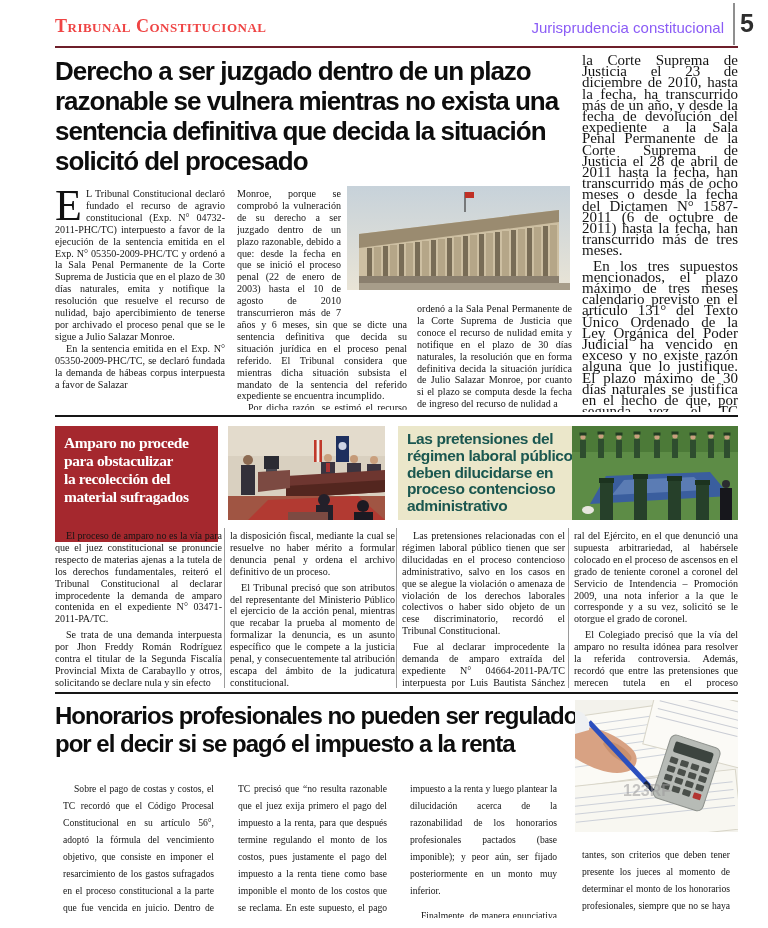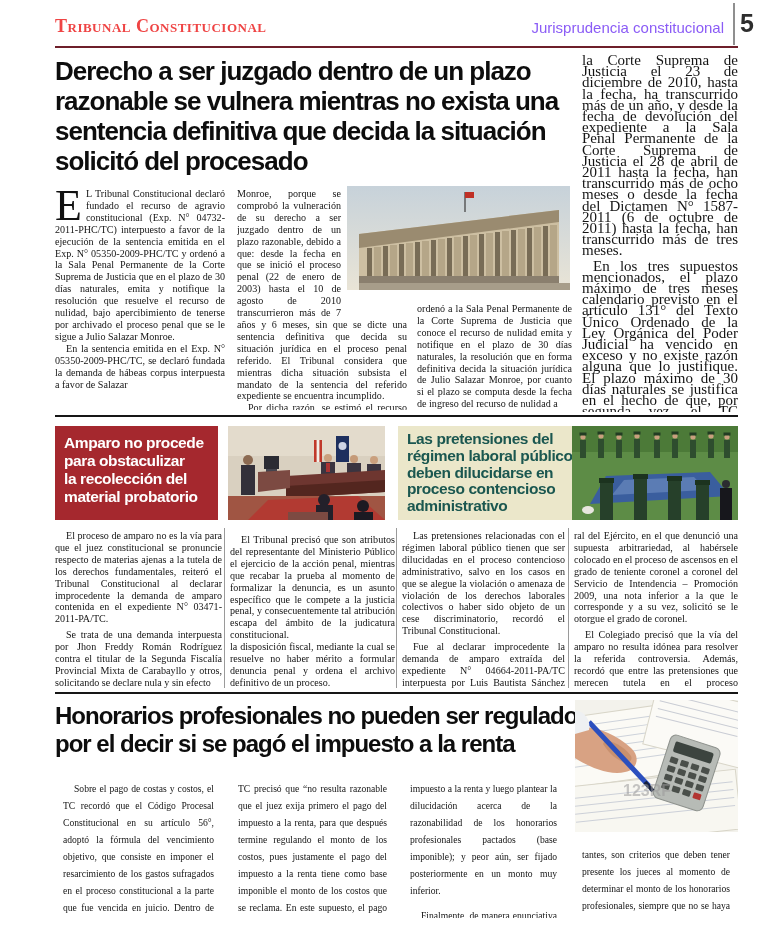--- a/index.html
+++ b/index.html
@@ -49,22 +49,22 @@
   .img-spacer{float:right;width:66px;height:122px;}
 
   
   .rule{left:55px;width:683px;height:2px;background:#161616;}
   .vdiv{width:1px;top:528px;height:160px;background:#9a9a9a;}
 
   
   .titlebox{position:absolute;box-sizing:border-box;}
   .titlebox span{display:block;white-space:nowrap;}
   .box-red{
-    left:55px;top:426px;width:163px;height:94px;background:#a5282e;
-    padding:8px 9px;font-family:Liberation Sans, sans-serif;font-weight:700;
+    left:55px;top:426px;width:163px;height:116px;background:#a5282e;
+    padding:8px 9px;font-family:Liberation Serif, serif;font-weight:700;
     font-size:15.5px;line-height:18px;letter-spacing:-.4px;color:#ffffff;
   }
   .box-teal{
     left:398px;top:426px;width:183px;height:94px;background:#ebe7ca;
     padding:5px 9px;font-family:"Liberation Sans", sans-serif;font-weight:700;
     font-size:15.5px;line-height:16.8px;letter-spacing:-.4px;color:#1b5750;
   }
 
   .photo{position:absolute;overflow:hidden;}
   .photo svg{display:block;}
@@ -150,21 +150,21 @@
   <p class="bt-sm">la Corte Suprema de Justicia el 23 de diciembre de 2010, hasta la fecha, ha transcurrido más de un año, y desde la fecha de devolución del expediente a la Sala Penal Permanente de la Corte Suprema de Justicia el 28 de abril de 2011 hasta la fecha, han transcurrido más de ocho meses o desde la fecha del Dictamen N° 1587-2011 (6 de octubre de 2011) hasta la fecha, han transcurrido más de tres meses.</p>
   <p class="bt-sm ind psp">En los tres supuestos mencionados, el plazo máximo de tres meses calendario previsto en el artículo 131° del Texto Único Ordenado de la Ley Orgánica del Poder Judicial ha vencido en exceso y no existe razón alguna que lo justifique. El plazo máximo de 30 días naturales se justifica en el hecho de que, por segunda vez, el TC controla la razonabilidad del plazo del proceso penal que se le sigue a Salazar Monroe y porque desde la fecha en que se inició el proceso penal hasta la fecha, transcurrieron más de 9 años, sin que haya obtenido una sentencia definitiva que decida su situación jurídica.</p>
 </div>
 
 <div class="abs rule" style="top:415px;"></div>
 
 <div class="titlebox box-red">
   <span>Amparo no procede</span>
   <span>para obstaculizar</span>
   <span>la recolección del</span>
-  <span>material probatorio</span>
+  <span>material sufragados</span>
 </div>
 
 <div class="photo" style="left:228px;top:426px;width:157px;height:94px;">
   <svg width="157" height="94" viewBox="0 0 157 94">
     <rect width="157" height="94" fill="#d9d0c0"></rect>
     <rect width="157" height="30" fill="#e3dbcc"></rect>
     <rect x="86" y="14" width="8" height="22" fill="#c0392b"></rect>
     <rect x="88.6" y="14" width="2.8" height="22" fill="#f2efe9"></rect>
     <rect x="108" y="10" width="13" height="26" fill="#1d2f5e"></rect>
     <circle cx="114.5" cy="20" r="4" fill="#cfd4e4"></circle>
@@ -263,22 +263,22 @@
 
 <div class="abs vdiv" style="left:224px;"></div>
 <div class="abs vdiv" style="left:396px;"></div>
 <div class="abs vdiv" style="left:568px;"></div>
 
 <div class="col" style="left:55px;top:530px;width:167px;height:158px;">
   <p class="bt ind">El proceso de amparo no es la vía para que el juez constitucional se pronuncie respecto de materias ajenas a la tutela de los derechos fundamentales, reiteró el Tribunal Constitucional al declarar improcedente la demanda de amparo contenida en el expediente N° 03471-2011-PA/TC.</p>
   <p class="bt ind psp">Se trata de una demanda interpuesta por Jhon Freddy Román Rodríguez contra el titular de la Segunda Fiscalía Provincial Mixta de Carabayllo y otros, solicitando se declare nula y sin efecto</p>
 </div>
 <div class="col" style="left:230px;top:530px;width:165px;height:158px;">
+  <p class="bt">la disposición fiscal, mediante la cual se resuelve no haber mérito a formular denuncia penal y ordena el archivo definitivo de un proceso.</p>
   <p class="bt ind psp">El Tribunal precisó que son atributos del representante del Ministerio Público el ejercicio de la acción penal, mientras que recabar la prueba al momento de formalizar la denuncia, es un asunto específico que le compete a la justicia penal, y consecuentemente tal atribución escapa del ámbito de la judicatura constitucional.</p>
-  <p class="bt">la disposición fiscal, mediante la cual se resuelve no haber mérito a formular denuncia penal y ordena el archivo definitivo de un proceso.</p>
 </div>
 
 <div class="col" style="left:402px;top:530px;width:163px;height:158px;">
   <p class="bt ind">Las pretensiones relacionadas con el régimen laboral público tienen que ser dilucidadas en el proceso contencioso administrativo, salvo en los casos en que se alegue la violación o amenaza de violación de los derechos laborales colectivos o haber sido objeto de un cese discriminatorio, recordó el Tribunal Constitucional.</p>
   <p class="bt ind psp">Fue al declarar improcedente la demanda de amparo extraída del expediente N° 04664-2011-PA/TC interpuesta por Luis Bautista Sánchez contra el Ministerio de Defensa y la Comandancia Gene-</p>
 </div>
 <div class="col" style="left:574px;top:530px;width:164px;height:158px;">
   <p class="bt">ral del Ejército, en el que denunció una supuesta arbitrariedad, al habérsele colocado en el proceso de ascensos en el grado de teniente coronel a coronel del Servicio de Intendencia – Promoción 2009, una nota inferior a la que le corresponde y a su vez, solicitó se le otorgue el grado de coronel.</p>
   <p class="bt ind psp">El Colegiado precisó que la vía del amparo no resulta idónea para resolver la referida controversia. Además, recordó que entre las pretensiones que merecen tutela en el proceso contencioso administrativo, se encuentran los ascensos.</p>
 </div>

